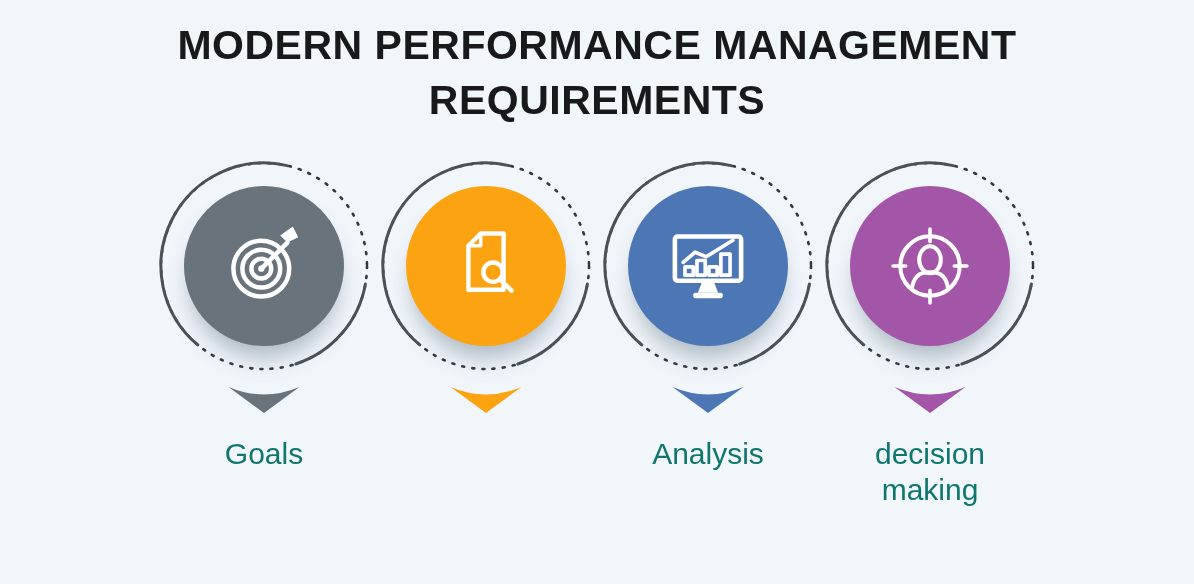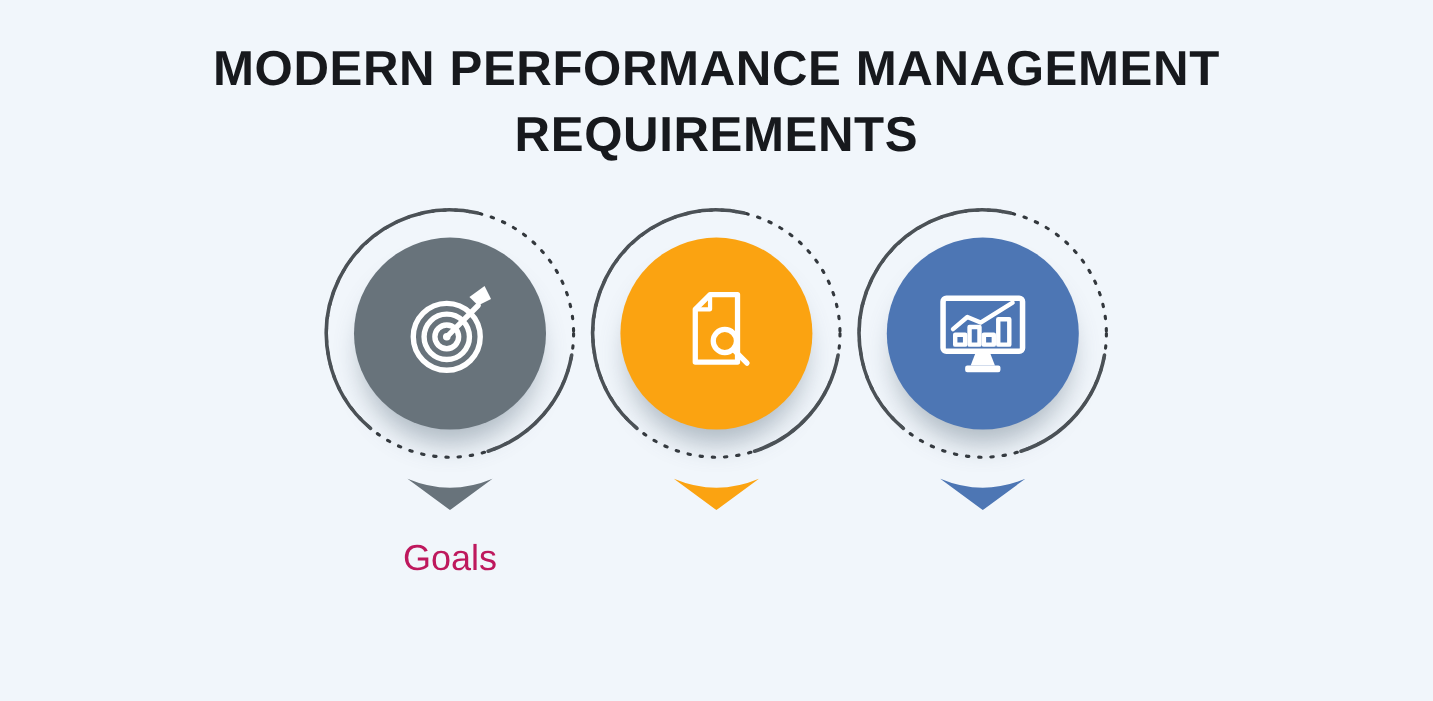--- a/index.html
+++ b/index.html
@@ -1,21 +1,21 @@
 <!DOCTYPE html>
 <html><head>
 <meta charset="utf-8">
 <style>
   html,body{margin:0;padding:0;}
   body{
     width:1194px;height:584px;overflow:hidden;
     background:#f1f6fb;
     font-family:"Liberation Sans", sans-serif;
   }
-  .canvas{width:1194px;height:584px;padding-top:30px;box-sizing:border-box;}
+  .canvas{width:1194px;height:584px;padding-top:18px;box-sizing:border-box;}
   .title{
     margin:0 auto;max-width:950px;
     text-align:center;
     font-size:41px;line-height:1.34;font-weight:700;
     letter-spacing:.5px;color:#17191d;
   }
   .row{
     margin-top:32px;
     display:flex;justify-content:center;gap:4px;
   }
@@ -34,21 +34,21 @@
   .icon .thin{stroke-width:4;}
   .icon .fillw{fill:#ffffff;stroke:none;}
   .icon .fillc{fill:var(--c,#888);}
   .arrow{margin-top:14px;line-height:0;}
   .arrow svg{display:block;}
   .arrow path{fill:var(--c,#888);}
   .label{
     margin-top:22px;max-width:200px;
     text-align:center;
     font-size:30px;line-height:1.22;font-weight:500;
-    color:#be185d;
+    color:#0f766e;
   }
 </style>
 </head>
 <body style="background: rgb(241, 246, 251);">
 
 <div class="canvas">
 
   <h1 class="title" style="color: rgb(23, 25, 29);">MODERN PERFORMANCE MANAGEMENT REQUIREMENTS</h1>
 
   <div class="row">
@@ -121,17 +121,41 @@
             <path class="fillw" d="M44 66 L56 66 L61 79 L39 79 Z"></path>
             <rect class="fillw" x="34" y="79" width="32" height="6" rx="2"></rect>
           </svg>
         </div>
       </div>
       <div class="arrow">
         <svg width="74" height="28" viewBox="0 0 78 30">
             <path d="M1 1 Q39 17 77 1 L39 29 Z"></path>
           </svg>
       </div>
+      <div class="label">Analysis</div>
     </div>
 
+    <div class="item" style="--c: #a356a7;">
+      <div class="ring-wrap">
+        <svg class="ring" width="212" height="212" viewBox="0 0 212 212">
+          <circle class="dots" cx="106" cy="106" r="103"></circle>
+          <path class="solid" d="M39.8 184.9 A103 103 0 0 1 129.2 5.6"></path>
+          <path class="solid" d="M207.4 123.9 A103 103 0 0 1 137.8 204.0"></path>
+        </svg>
+        <div class="bubble">
+          <svg class="icon" width="90" height="90" viewBox="0 0 100 100">
+            <circle stroke-width="4.5" cx="50" cy="50" r="33"></circle>
+            <path class="thin" d="M50 9 V23 M50 77 V91 M9 50 H23 M77 50 H91"></path>
+            <ellipse stroke-width="4.5" cx="50" cy="43" rx="12" ry="15"></ellipse>
+            <path stroke-width="4.5" d="M30 74 C33 58 42 57 50 57 C58 57 67 58 70 74"></path>
+          </svg>
+        </div>
+      </div>
+      <div class="arrow">
+        <svg width="74" height="28" viewBox="0 0 78 30">
+            <path d="M1 1 Q39 17 77 1 L39 29 Z"></path>
+          </svg>
+      </div>
+      <div class="label">decision making</div>
+    </div>
 
   </div>
 </div>
 
 </body></html>

